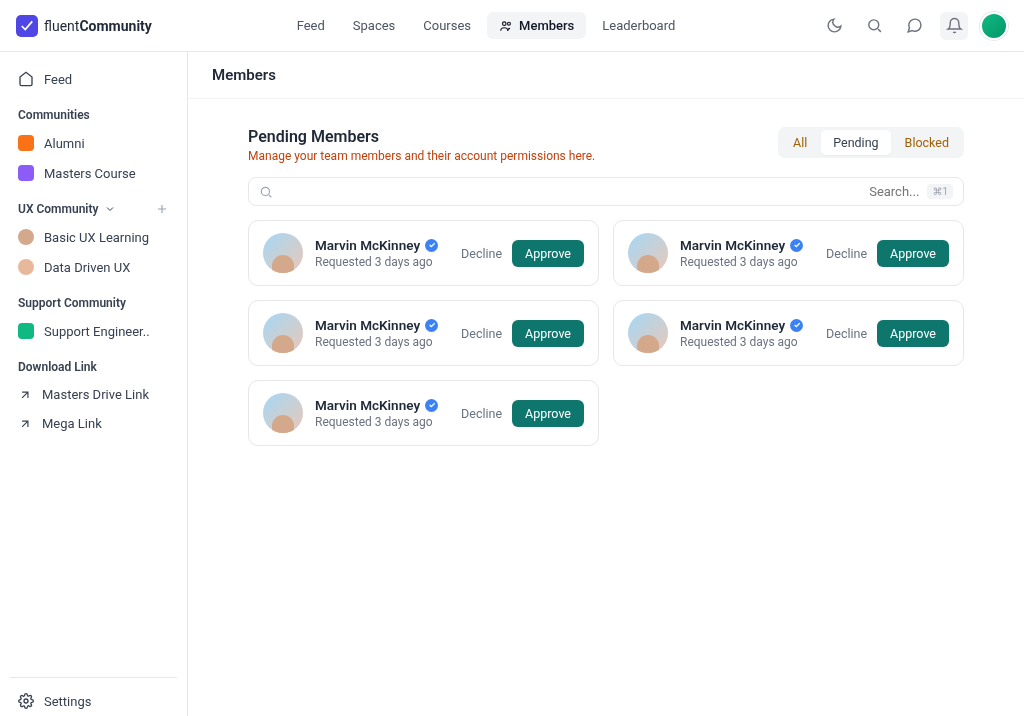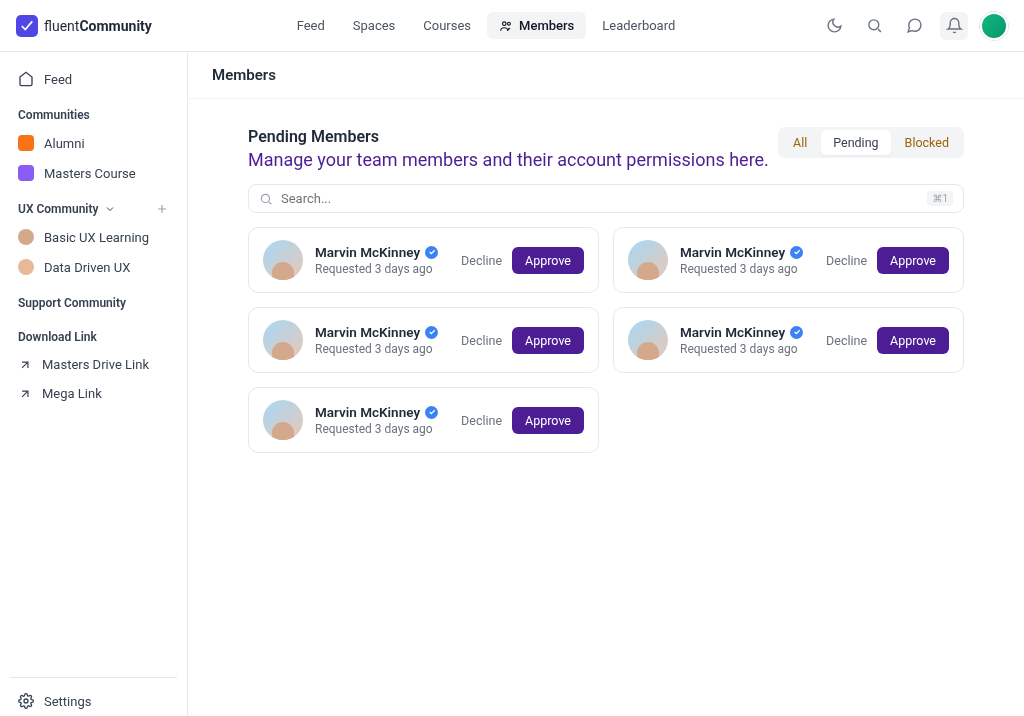--- a/index.html
+++ b/index.html
@@ -30,40 +30,40 @@
 .avatar-dot { width: 16px; height: 16px; border-radius: 50%; flex-shrink: 0; }
 .side-footer { border-top: 1px solid #e5e7eb; padding-top: 8px; }
 
 .main { flex: 1; overflow-y: auto; }
 .page-header { padding: 14px 24px; border-bottom: 1px solid #f3f4f6; }
 .page-title { font-size: 15px; font-weight: 600; }
 
 .content { padding: 28px 60px; }
 .section-head { display: flex; justify-content: space-between; align-items: flex-start; margin-bottom: 14px; }
 .section-title { font-size: 16px; font-weight: 600; }
-.section-sub { font-size: 18px; color: #4c1d95; margin-top: 3px; }
+.section-sub { font-size: 12px; color: #c2410c; margin-top: 3px; }
 .segments { display: flex; background: #f3f4f6; border-radius: 7px; padding: 3px; gap: 2px; }
 .segment { padding: 5px 12px; font-size: 12.5px; color: #a16207; border-radius: 5px; cursor: pointer; }
 .segment.active { background: #fff; color: #374151; box-shadow: 0 1px 2px rgba(0,0,0,0.04); }
 
 .searchbar { display: flex; align-items: center; border: 1px solid #e5e7eb; border-radius: 8px; padding: 6px 10px; margin-bottom: 14px; gap: 8px; }
-.searchbar input { border: none; outline: none; flex: 1; font-size: 13px; color: #374151; }
+.searchbar input { border: none; outline: none; flex: 1; font-size: 13px; color: #374151; text-align: right; }
 .kbd { font-size: 10px; background: #f3f4f6; color: #9ca3af; padding: 2px 5px; border-radius: 4px; }
 
 .cards { display: grid; grid-template-columns: 1fr 1fr; gap: 14px; }
 .card { border: 1px solid #e5e7eb; border-radius: 10px; padding: 12px 14px; display: flex; align-items: center; gap: 12px; }
 .card-avatar { width: 40px; height: 40px; border-radius: 50%; background: linear-gradient(135deg, #a5d8f5, #e8c8b8); flex-shrink: 0; position: relative; overflow: hidden; }
 .card-avatar::after { content: ""; position: absolute; bottom: -4px; left: 50%; transform: translateX(-50%); width: 22px; height: 22px; background: #d4a88a; border-radius: 50% 50% 40% 40%; }
 .card-info { flex: 1; }
 .card-name { font-size: 13.5px; font-weight: 600; display: flex; align-items: center; gap: 5px; }
 .verified { width: 13px; height: 13px; background: #3b82f6; border-radius: 50%; display: inline-flex; align-items: center; justify-content: center; }
 .card-meta { font-size: 12px; color: #6b7280; margin-top: 2px; }
 .card-actions { display: flex; align-items: center; gap: 10px; }
 .btn-text { background: none; border: none; font-size: 12.5px; color: #6b7280; cursor: pointer; }
-.btn-dark { background: #4c1d95; color: #fff; border: none; padding: 6px 13px; border-radius: 6px; font-size: 12.5px; cursor: pointer; }
+.btn-dark { background: #0f766e; color: #fff; border: none; padding: 6px 13px; border-radius: 6px; font-size: 12.5px; cursor: pointer; }
 </style>
 </head>
 <body>
 
 <div class="topbar">
   <div class="logo">
     <div class="logo-mark">
       <svg width="14" height="14" viewBox="0 0 24 24" fill="none" stroke="#fff" stroke-width="3">
           <path d="M3 12 L9 18 L21 4"></path>
         </svg>
@@ -148,20 +148,24 @@
       <div class="side-item">
           <span class="avatar-dot" style="background:#d4a88a"></span>
           <span>Basic UX Learning</span>
         </div>
       <div class="side-item">
           <span class="avatar-dot" style="background:#e8b89a"></span>
           <span>Data Driven UX</span>
         </div>
 
       <div class="side-section">Support Community</div>
+      <div class="side-item">
+          <span class="square-dot" style="background:#10b981"></span>
+          <span>Support Engineer..</span>
+        </div>
 
       <div class="side-section">Download Link</div>
       <div class="side-item">
           <svg width="14" height="14" viewBox="0 0 24 24" fill="none" stroke="currentColor" stroke-width="2">
             <path d="M7 17L17 7M7 7h10v10"></path>
           </svg>
           <span>Masters Drive Link</span>
         </div>
       <div class="side-item">
           <svg width="14" height="14" viewBox="0 0 24 24" fill="none" stroke="currentColor" stroke-width="2">

